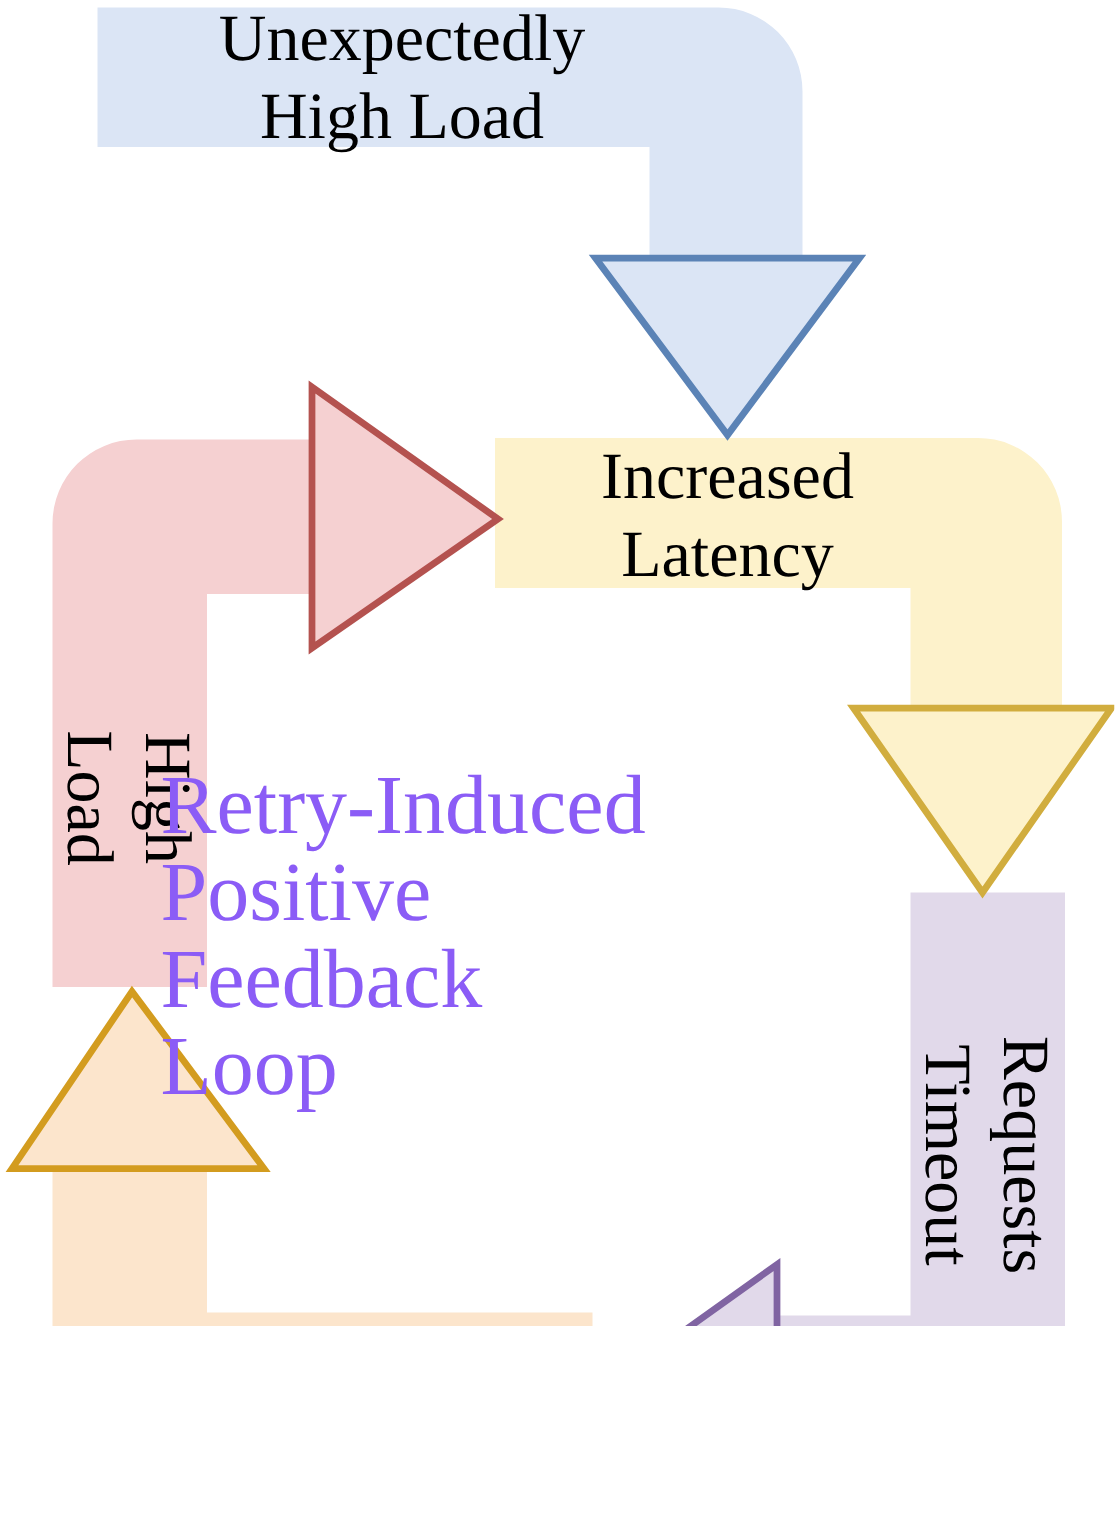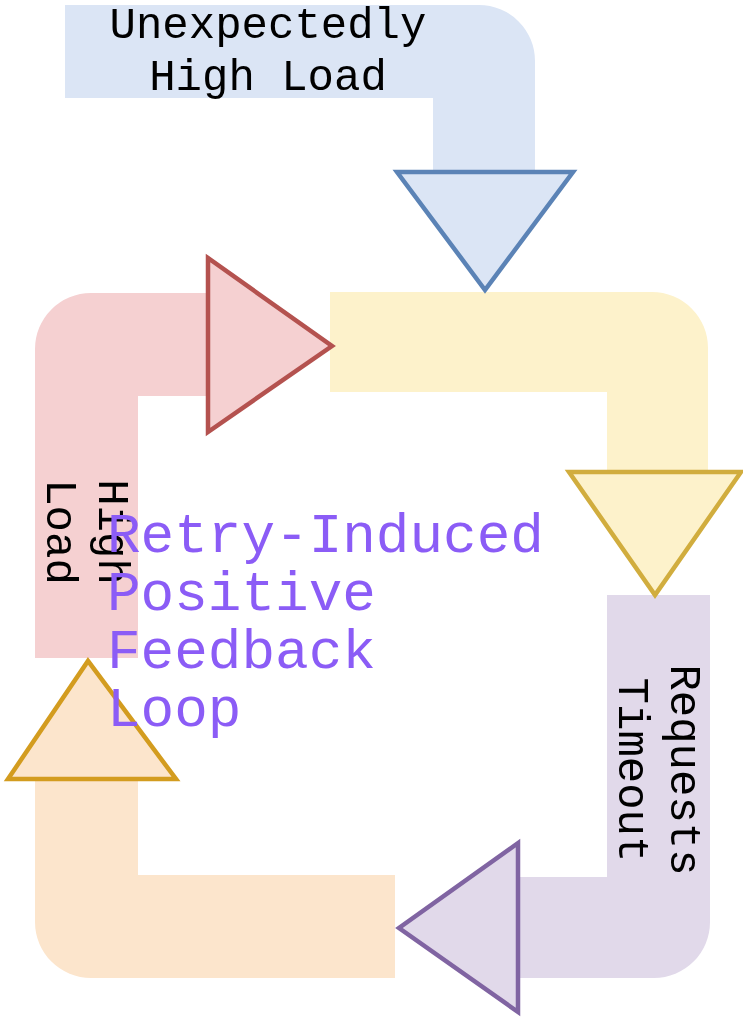--- a/index.html
+++ b/index.html
@@ -1,20 +1,20 @@
 <!DOCTYPE html>
 <html><head>
 <meta charset="utf-8">
 <style>
   html,body { margin:0; padding:0; background:#ffffff; }
   #stage {
     position:relative;
-    width:743px; height:1017px;
+    width:743px; height:884px;
     background:#ffffff;
-    font-family:Liberation Mono, monospace;
+    font-family:Liberation Serif, serif;
     overflow:hidden;
   }
   #shapes { position:absolute; left:0; top:0; }
   .label {
     position:absolute;
     color:#000000;
     font-size:44px;
     line-height:52px;
     text-align:center;
     white-space:pre-line;
@@ -57,20 +57,22 @@
     <polygon class="arrowhead" points="518,843 518,1012 399,928" fill="#e1d9ea" stroke="#8064a2"></polygon>
 
     <polygon class="arrowhead" points="8,779 176,779 88,661" fill="#fce5cc" stroke="#d39c1f"></polygon>
 
     <polygon class="arrowhead" points="208,258 208,432 332,346" fill="#f5d0d1" stroke="#b4524f"></polygon>
   </svg>
 
   <div class="label" style="left:65px; top:0px; width:406px;">Unexpectedly
 High Load</div>
 
+  <div class="label" style="left:330px; top:292px; width:310px;">Increased
+Latency</div>
 
   <div class="label vertical" style="left:657px; top:770px; width:240px;">Requests
 Timeout</div>
 
 
   <div class="label vertical" style="left:85px; top:532px; width:240px;">High
 Load</div>
 
   <div class="title">Retry-Induced
 Positive

